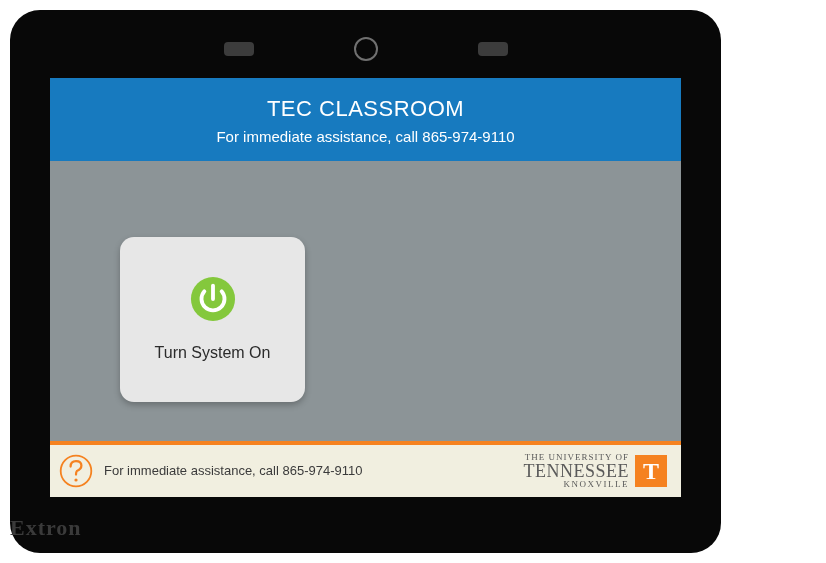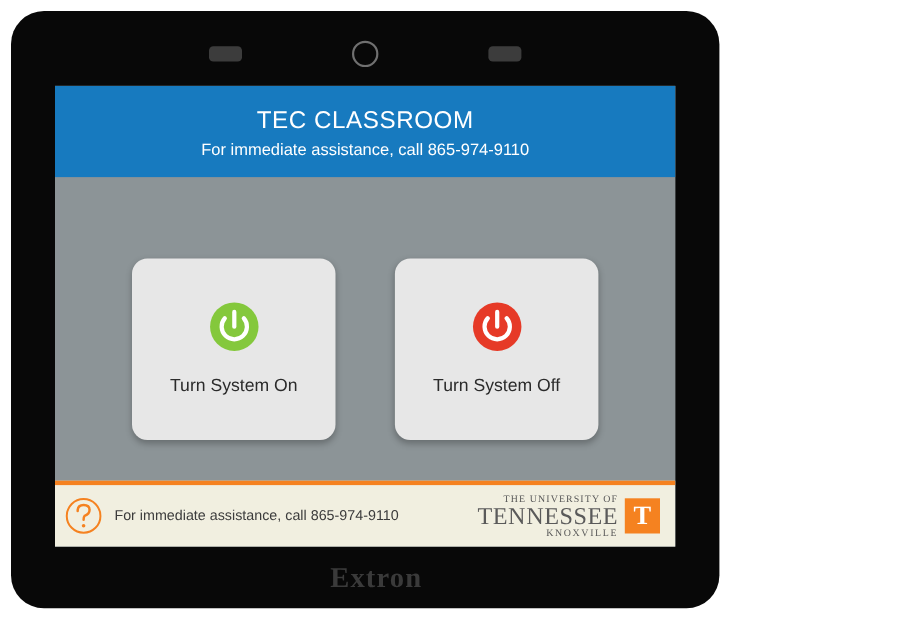--- a/index.html
+++ b/index.html
@@ -7,21 +7,21 @@
     padding: 0;
     width: 826px;
     height: 563px;
     background: #ffffff;
     font-family: Arial, Helvetica, sans-serif;
   }
 
   
   .device {
     position: relative;
-    width: 644px;
+    width: 711px;
     height: 543px;
     margin: 10px;
     background: #080808;
     border-radius: 30px;
     box-sizing: border-box;
   }
 
   
   .sensor-bar {
     position: absolute;
@@ -45,26 +45,25 @@
     height: 20px;
     border: 2px solid #707070;
     border-radius: 50%;
     background: #080808;
   }
 
   
   .brand {
     position: absolute;
     bottom: 12px;
-    left: 10px;
+    left: 0;
     width: 100%;
-    text-align: center;
     font-family: Georgia, 'Times New Roman', serif;
     font-weight: bold;
-    font-size: 26px;
+    font-size: 22px;
     color: #3a3a3a;
     letter-spacing: 1px;
   }
 
   
   .screen {
     position: absolute;
     left: 40px;
     right: 40px;
     top: 68px;
@@ -158,21 +157,21 @@
     text-align: right;
     font-family: Georgia, 'Times New Roman', serif;
     line-height: 1.0;
   }
   .ut-text .line1 {
     font-size: 9px;
     letter-spacing: 1px;
     margin-left: 28px;
   }
   .ut-text .line2 {
-    font-size: 22px;
+    font-size: 18px;
     letter-spacing: 0.5px;
   }
   .ut-text .line3 {
     font-size: 9px;
     letter-spacing: 1.5px;
   }
   .ut-square {
     width: 32px;
     height: 32px;
     background: #f58220;
@@ -207,28 +206,20 @@
 
       <div class="power-card">
         <svg class="power-icon" viewBox="0 0 48 48">
           <circle cx="24" cy="24" r="23" fill="#84c83c"></circle>
           <path d="M24 10 V24" stroke="#ffffff" stroke-width="4" stroke-linecap="round" fill="none"></path>
           <path d="M15 16 A12 12 0 1 0 33 16" stroke="#ffffff" stroke-width="4" stroke-linecap="round" fill="none"></path>
         </svg>
         <div class="label">Turn System On</div>
       </div>
 
-      <div class="power-card">
-        <svg class="power-icon" viewBox="0 0 48 48">
-          <circle cx="24" cy="24" r="23" fill="#e63a27"></circle>
-          <path d="M24 10 V24" stroke="#ffffff" stroke-width="4" stroke-linecap="round" fill="none"></path>
-          <path d="M15 16 A12 12 0 1 0 33 16" stroke="#ffffff" stroke-width="4" stroke-linecap="round" fill="none"></path>
-        </svg>
-        <div class="label">Turn System Off</div>
-      </div>
 
     </div>
 
     <div class="footer">
       <div class="footer-left">
         <svg class="help-icon" viewBox="0 0 40 40">
           <circle cx="20" cy="20" r="17" fill="none" stroke="#f58220" stroke-width="2"></circle>
           <path d="M14 15 Q14 9 20 9 Q26 9 26 14 Q26 18 21 20 Q20 21 20 24" fill="none" stroke="#f58220" stroke-width="2.5" stroke-linecap="round"></path>
           <circle cx="20" cy="30" r="1.8" fill="#f58220"></circle>
         </svg>

